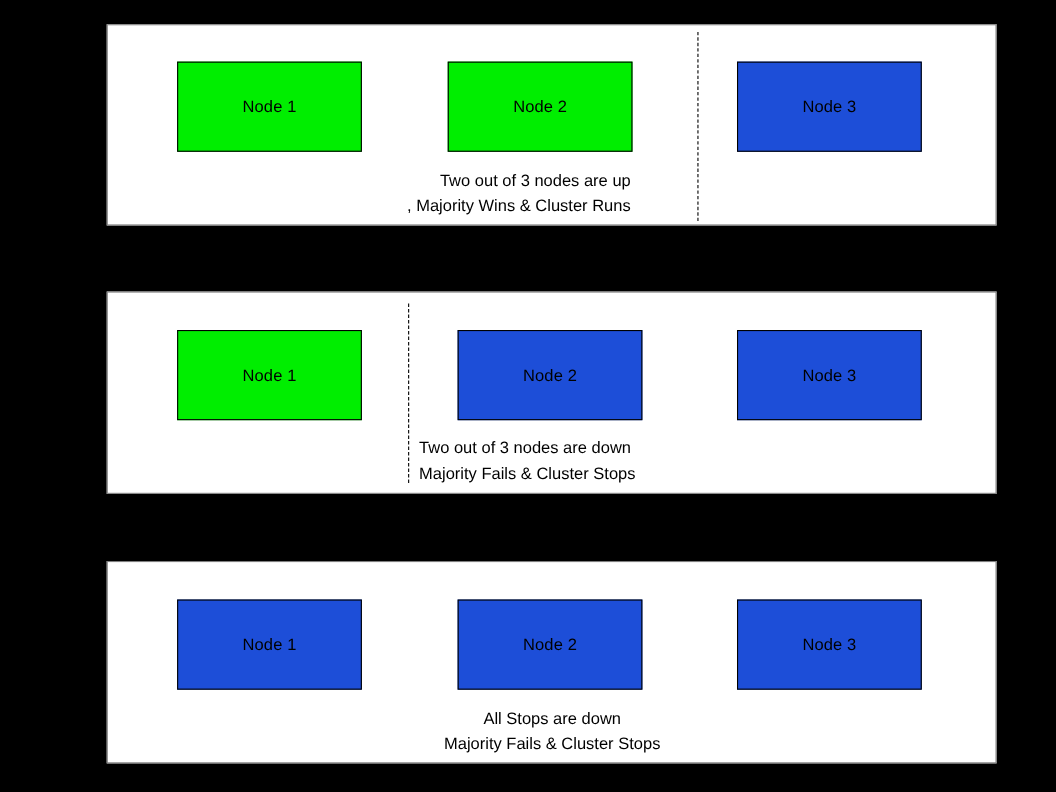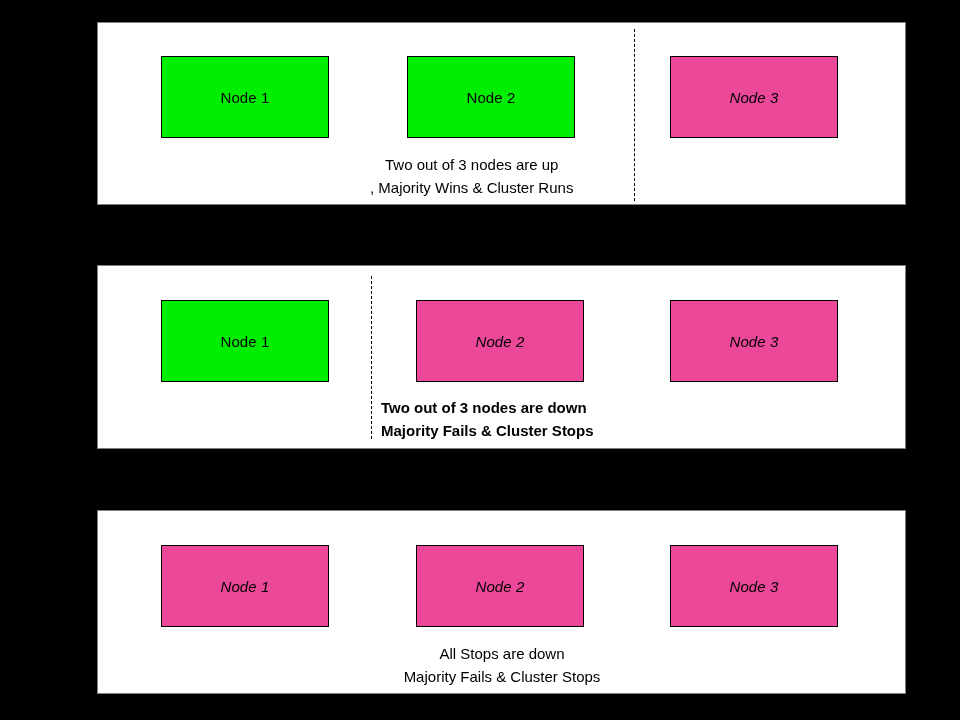--- a/index.html
+++ b/index.html
@@ -46,21 +46,21 @@
   }
   .node-label {
     font-family: "Liberation Sans", sans-serif;
     font-size: 15px;
     color: #000000;
     line-height: 1;
     letter-spacing: 0.1px;
     white-space: nowrap;
   }
   .node.up   { background: #00ee00; }
-  .node.down { background: #ec4899; font-style: italic; }
+  .node.down { background: #1d4ed8; }
 
   
   #panel-0 .n0 { left: 63px;  top: 33px; width: 168px; height: 82px; }
   #panel-0 .n1 { left: 309px; top: 33px; width: 168px; height: 82px; }
   #panel-0 .n2 { left: 572px; top: 33px; width: 168px; height: 82px; }
 
   
   #panel-1 .n0 { left: 63px;  top: 34px; width: 168px; height: 82px; }
   #panel-1 .n1 { left: 318px; top: 34px; width: 168px; height: 82px; }
   #panel-1 .n2 { left: 572px; top: 34px; width: 168px; height: 82px; }
@@ -82,26 +82,26 @@
   
   .caption {
     position: absolute;
     color: #000000;
     font-family: "Liberation Sans", sans-serif;
     font-size: 15px;
     line-height: 23px;
     white-space: nowrap;
   }
   #panel-0 .caption { left: 272px; top: 130px; text-align: center; }
-  #panel-0 .caption .cap-line-0 { display: block; text-align: center; }
+  #panel-0 .caption .cap-line-0 { display: block; text-align: right; }
   #panel-0 .caption .cap-line-1 { display: block; text-align: left; }
 
   #panel-1 .caption { left: 283px; top: 130px; text-align: left; }
   #panel-1 .caption .cap-line-0,
-  #panel-1 .caption .cap-line-1 { display: block; text-align: left; font-weight: bold; }
+  #panel-1 .caption .cap-line-1 { display: block; text-align: left; }
 
   #panel-2 .caption { left: 279px; top: 131px; text-align: center; width: 250px; }
   #panel-2 .caption .cap-line-0,
   #panel-2 .caption .cap-line-1 { display: block; text-align: center; }
 </style>
 </head>
 <body>
 
 <div class="stage">
 

